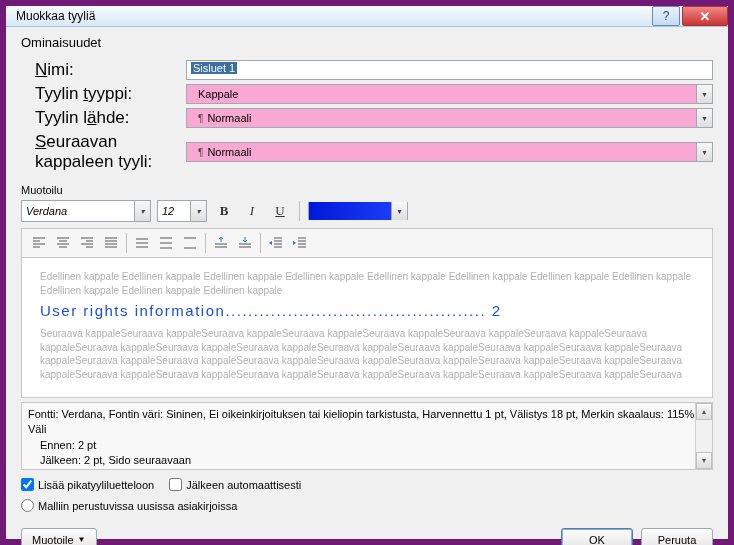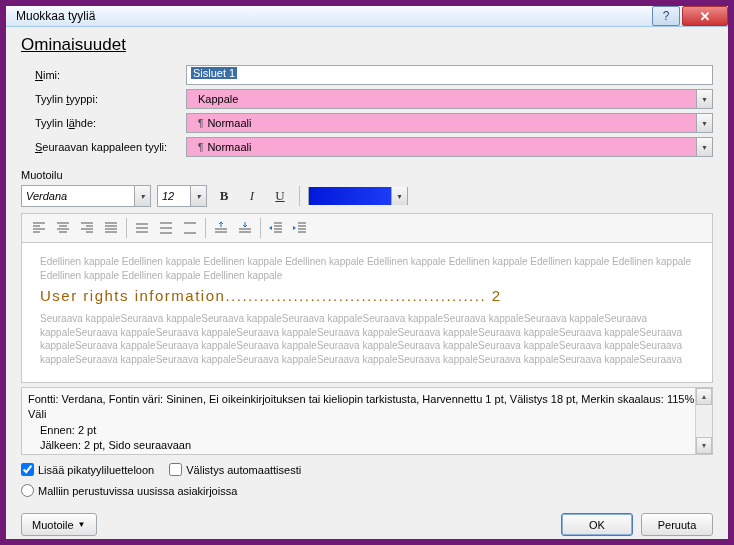--- a/index.html
+++ b/index.html
@@ -3,23 +3,23 @@
 <meta charset="utf-8">
 <style>
 * { box-sizing: border-box; margin: 0; padding: 0; }
 body { font-family: "Segoe UI", Tahoma, sans-serif; font-size: 11px; background: #fff; width: 734px; height: 545px; overflow: hidden; }
 .window { width: 734px; height: 545px; border: 6px solid #701a75; background: #f0f0f0; display: flex; flex-direction: column; }
 .titlebar { height: 30px; background: linear-gradient(#f8fbff, #d8e8f8); display: flex; align-items: center; padding: 0 0 0 10px; border-bottom: 1px solid #a8c8e8; }
 .titlebar .title { flex: 1; font-size: 12px; color: #000; }
 .titlebar .btn { width: 28px; height: 20px; border: 1px solid #6a8ab0; background: linear-gradient(#e8f0fb, #c8dcf0); margin-left: 2px; display: flex; align-items: center; justify-content: center; border-radius: 2px; font-size: 12px; color: #2a4a7a; cursor: pointer; }
 .titlebar .btn.close { width: 46px; background: linear-gradient(#e88, #c33); color: #fff; border-color: #a33; font-size: 13px; font-weight: bold; }
 .content { flex: 1; padding: 8px 15px 10px 15px; display: flex; flex-direction: column; }
-.group-label { font-size: 17px; color: #000; margin-bottom: 10px; text-decoration: underline; }
+.group-label { font-size: 13px; color: #000; margin-bottom: 10px; }
 .form-row { display: flex; align-items: center; margin-bottom: 4px; }
-.form-row label { display: inline-block; margin-left: 14px; font-size: 11px; }
+.form-row label { display: inline-block; margin-left: 14px; font-size: 17px; }
 .form-row .lbl-u { text-decoration: underline; text-underline-offset: 1px; }
 .form-row .field { flex: 1; }
 input.text, .combo { border: 1px solid #a0a8b0; background: #f9a8d4; font-size: 11px; height: 20px; padding: 0 11px; width: 100%; }
 .combo { display: flex; align-items: center; position: relative; cursor: pointer; }
 .combo .arrow { position: absolute; right: 0; top: 0; width: 16px; height: 18px; border-left: 1px solid #a0a8b0; background: linear-gradient(#f8f8f8,#dedede); display: flex; align-items: center; justify-content: center; font-size: 8px; color: #444; }
 .pil { font-family: "Segoe UI Symbol", sans-serif; font-size: 10px; margin-right: 4px; color: #444; }
 .sel { background: #3a6ea5; color: #fff; padding: 0 2px; }
 .section-label { font-size: 11px; margin: 8px 0 4px 0; }
 .toolbar { display: flex; align-items: center; gap: 6px; margin-bottom: 6px; }
 .tool-combo { border: 1px solid #a0a8b0; background: #fff; height: 22px; display: flex; align-items: center; padding: 0 4px; position: relative; cursor: pointer; font-style: italic; }
@@ -31,21 +31,21 @@
 .tbtn.italic { font-style: italic; }
 .tbtn.under { text-decoration: underline; }
 .vsep { width: 1px; height: 20px; background: #c0c0c0; margin: 0 2px; }
 .color-swatch { width: 100px; height: 18px; border: 1px solid #a0a8b0; display: flex; align-items: center; cursor: pointer; }
 .color-box { flex: 1; height: 18px; margin: 0; background: linear-gradient(90deg, #0018da, #1c3cf6); }
 .color-swatch .arrow { width: 16px; height: 18px; border-left: 1px solid #a0a8b0; background: linear-gradient(#f8f8f8,#dedede); display: flex; align-items: center; justify-content: center; font-size: 8px; color: #444; }
 .toolbar2 { border: 1px solid #c8c8c8; background: #f6f6f6; padding: 4px 6px; display: flex; align-items: center; gap: 2px; }
 .ibtn { width: 22px; height: 20px; display: flex; align-items: center; justify-content: center; cursor: pointer; border: 1px solid transparent; color: #444; }
 .ibtn svg { width: 14px; height: 14px; }
 .preview { border: 1px solid #c8c8c8; border-top: none; background: #fff; padding: 12px 18px 8px 18px; height: 140px; overflow: hidden; font-size: 10px; color: #b0b0b0; line-height: 1.35; }
-.preview .heading { color: #a16207; font-family: Verdana, sans-serif; font-size: 15px; letter-spacing: 1.5px; margin: 4px 0 6px 0; white-space: nowrap; overflow: hidden; }
+.preview .heading { color: #1d4ed8; font-family: Verdana, sans-serif; font-size: 15px; letter-spacing: 1.5px; margin: 4px 0 6px 0; white-space: nowrap; overflow: hidden; }
 .desc-box { border: 1px solid #c8c8c8; background: #f8f8f8; margin-top: 4px; padding: 4px 6px; height: 68px; font-size: 11px; position: relative; line-height: 1.4; }
 .desc-box .scroll { position: absolute; right: 0; top: 0; bottom: 0; width: 17px; background: #f0f0f0; border-left: 1px solid #d0d0d0; display: flex; flex-direction: column; }
 .desc-box .scroll .sbtn { height: 17px; background: linear-gradient(#f8f8f8,#dedede); border: 1px solid #c0c0c0; font-size: 8px; text-align: center; line-height: 15px; color: #555; cursor: pointer;}
 .desc-box .scroll .strack { flex: 1; }
 .checks { margin-top: 8px; }
 .checks label { display: inline-flex; align-items: center; margin-right: 12px; font-size: 11px; cursor: pointer;}
 .checks input { margin-right: 4px; }
 .radios { margin-top: 6px; }
 .radios label { display: inline-flex; align-items: center; margin-right: 12px; font-size: 11px; cursor: pointer;}
 .radios input { margin-right: 4px; }
@@ -214,21 +214,21 @@
       </div>
     </div>
 
     <div class="checks">
       <label>
           <input type="checkbox" checked="" style=""> 
           <span>Lisää pikatyyliluetteloon</span>
         </label>
       <label>
           <input type="checkbox" style=""> 
-          <span>Välistys automaattisesti</span>
+          <span>Jälkeen automaattisesti</span>
         </label>
     </div>
 
     <div class="radios">
       <label>
           <input type="radio" name="scope" style=""> 
           <span>Malliin perustuvissa uusissa asiakirjoissa</span>
         </label>
     </div>
 

